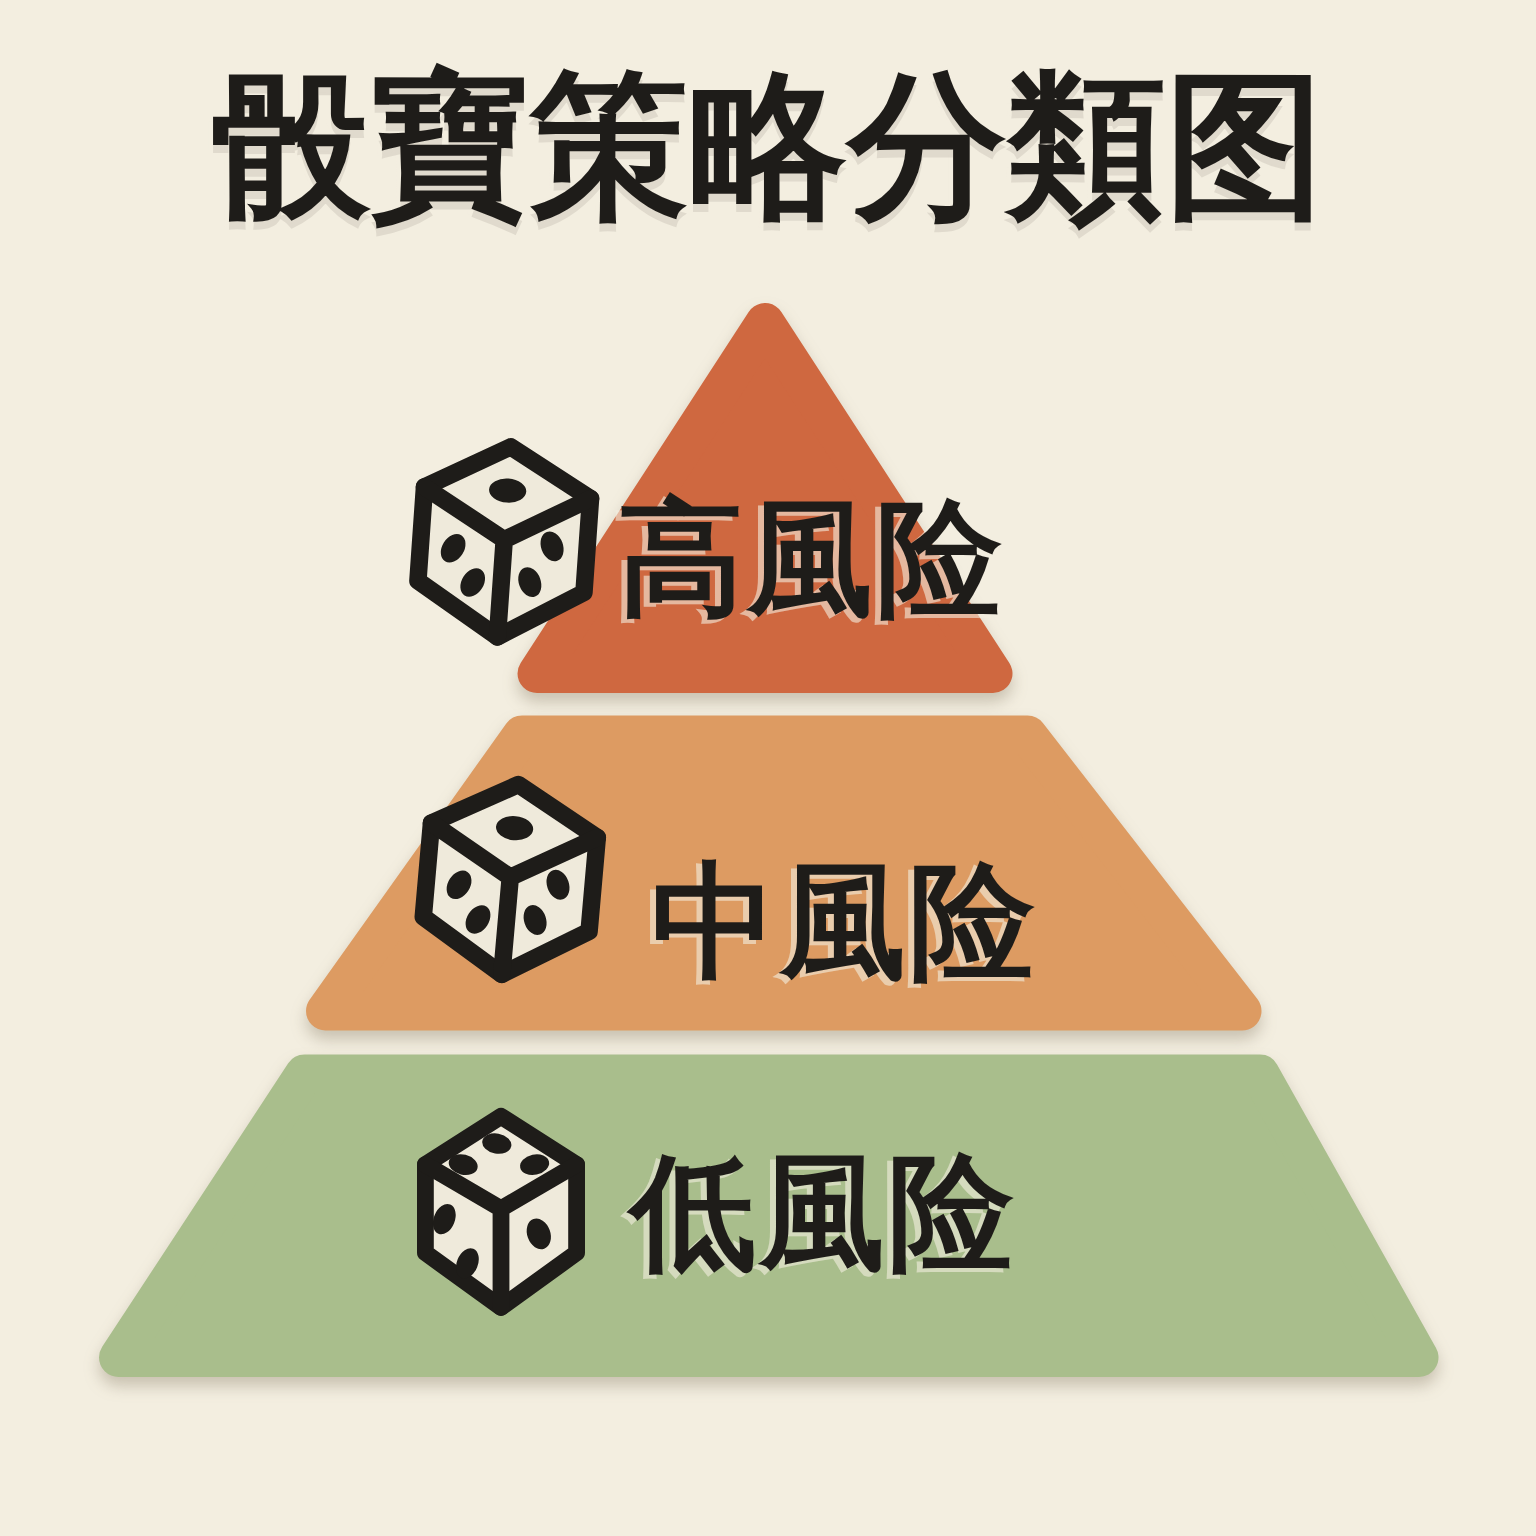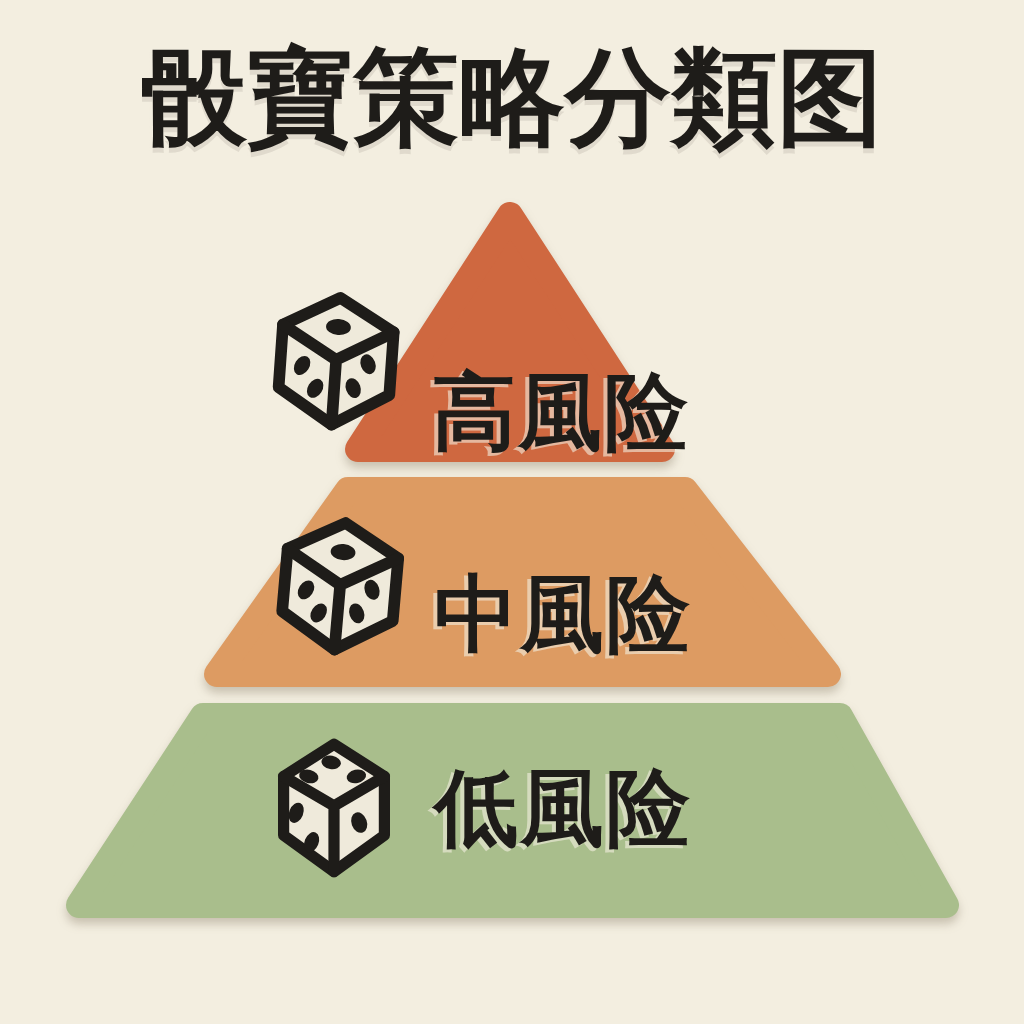--- a/index.html
+++ b/index.html
@@ -19,23 +19,23 @@
   .level-shape{
     stroke-width:26;stroke-linejoin:round;
     filter:drop-shadow(0 6px 5px rgba(95,80,55,0.28));
   }
   .row-label{
     position:absolute;margin:0;
     font-size:84px;line-height:1;font-weight:900;color:#1E1C19;
     letter-spacing:2px;white-space:nowrap;
     text-shadow:-4px 3px 0 rgba(243,238,224,0.60);
   }
-  .label-high{left:432px;top:330px;margin-top:40px;}
+  .label-high{left:412px;top:330px;}
   .label-medium{left:434px;top:572px;}
-  .label-low{left:434px;top:766px;}
+  .label-low{left:420px;top:766px;}
   .dice{position:absolute;}
   .dice-high{left:263px;top:284px;width:146px;height:156px;transform:rotate(4deg);}
   .dice-medium{left:267px;top:511px;width:146px;height:152px;transform:rotate(5deg);}
   .dice-low{left:264px;top:733px;width:140px;height:154px;}
   .dice .body{fill:#EFEADB;stroke:#1E1C19;}
   .dice .edges{fill:none;stroke:#1E1C19;}
   .dice .pip{fill:#1E1C19;}
 </style>
 </head>
 <body>

